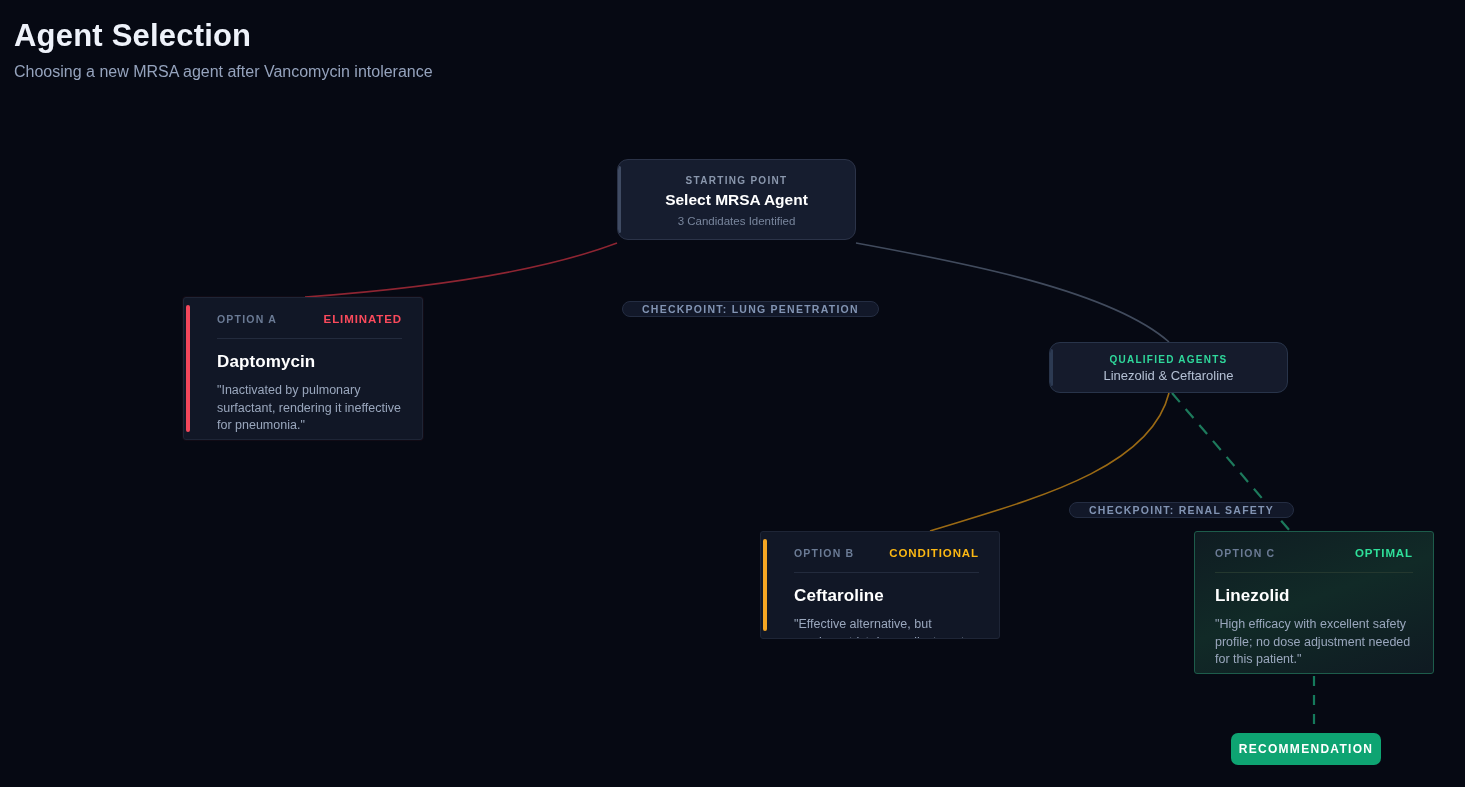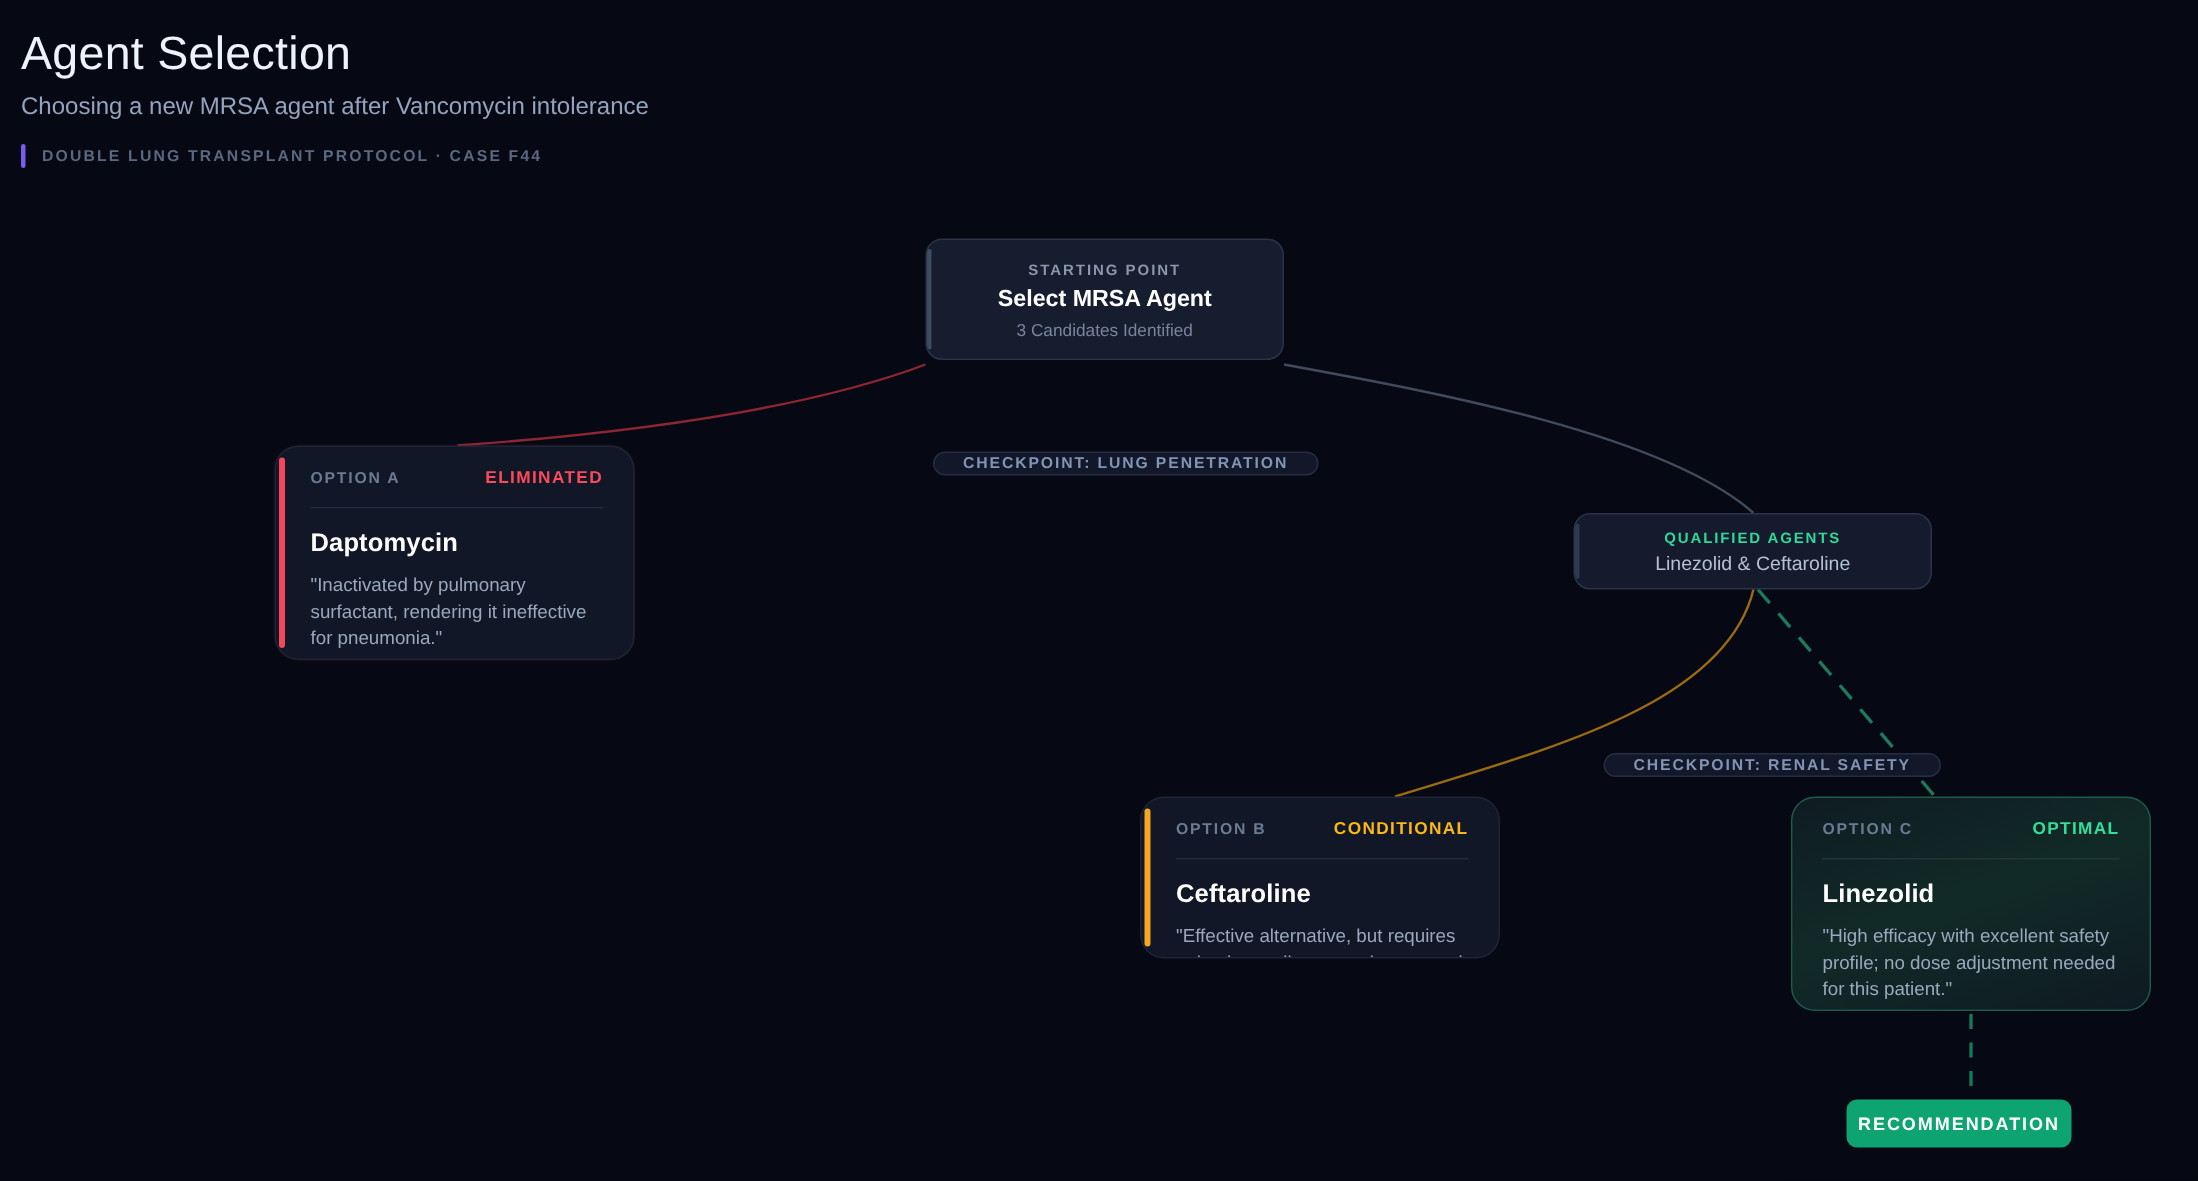--- a/index.html
+++ b/index.html
@@ -21,21 +21,21 @@
 
   
   #header {
     position: absolute;
     left: 14px;
     top: 14px;
     width: 700px;
   }
   #page-title {
     font-size: 31px;
-    font-weight: 400;
+    font-weight: 700;
     color: #eef2fa;
     letter-spacing: 0.2px;
     line-height: 44px;
   }
   #page-subtitle {
     font-size: 16px;
     font-weight: 400;
     color: #95a3bd;
     line-height: 24px;
     margin-top: 2px;
@@ -138,23 +138,23 @@
     color: #8294b3;
     text-transform: uppercase;
     white-space: nowrap;
   }
   #checkpoint-lung { left: 622px; top: 301px; }
   #checkpoint-renal { left: 1069px; top: 502px; }
 
   
   .option-card {
     position: absolute;
-    border-radius: 16px;
+    border-radius: 3px;
     background: #111726;
-    padding: 15px 20px 17px 23px;
+    padding: 15px 20px 17px 33px;
     overflow: hidden;
   }
   .card-accent {
     position: absolute;
     left: 2px; top: 7px; bottom: 7px;
     width: 4px;
     border-radius: 4px;
   }
   .card-head {
     display: flex;
@@ -237,24 +237,20 @@
   }
 </style>
 </head>
 <body>
 
 <div id="stage">
 
   <div id="header">
     <div id="page-title">Agent Selection</div>
     <div id="page-subtitle">Choosing a new MRSA agent after Vancomycin intolerance</div>
-    <div id="protocol-row">
-      <div id="protocol-accent"></div>
-      <div id="protocol-label">DOUBLE LUNG TRANSPLANT PROTOCOL · CASE F44</div>
-    </div>
   </div>
 
   <svg id="edges" viewBox="0 0 1465 787">
     <path d="M 617 243 C 540 272, 430 288, 305 297" fill="none" stroke="#8e2532" stroke-width="1.6"></path>
     <path d="M 856 243 C 960 262, 1110 290, 1169 342" fill="none" stroke="#414b5d" stroke-width="1.6"></path>
     <path d="M 1169 393 C 1150 470, 1030 500, 930 531" fill="none" stroke="#9b6a14" stroke-width="1.6"></path>
     <path d="M 1172 393 L 1290 531" fill="none" stroke="#1d7a5c" stroke-width="2.2" stroke-dasharray="12 9"></path>
     <path d="M 1314 676 L 1314 733" fill="none" stroke="#157a5c" stroke-width="2.2" stroke-dasharray="10 9"></path>
   </svg>
 

